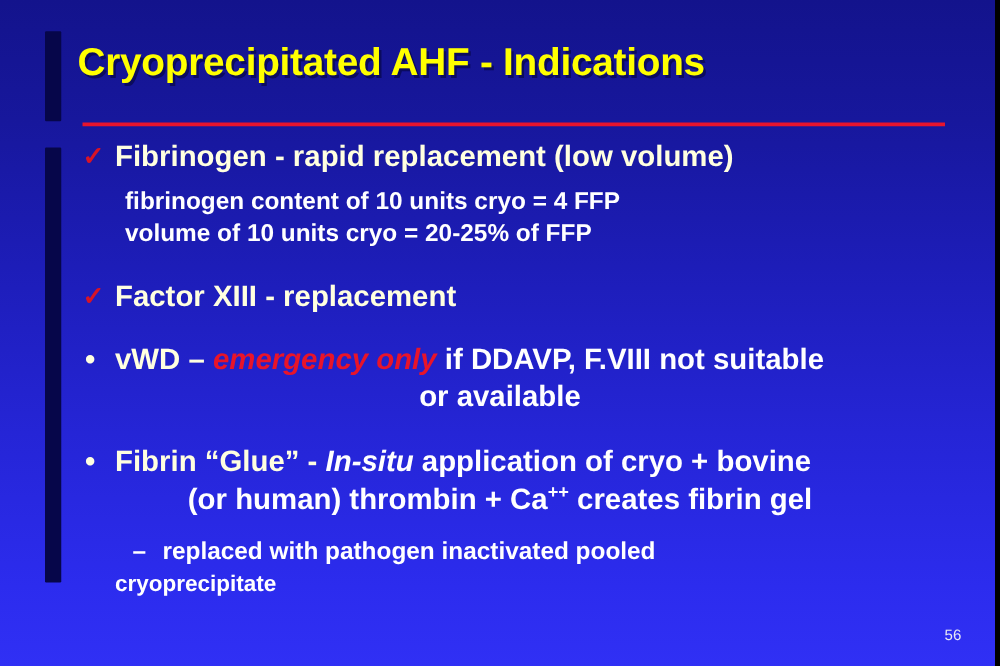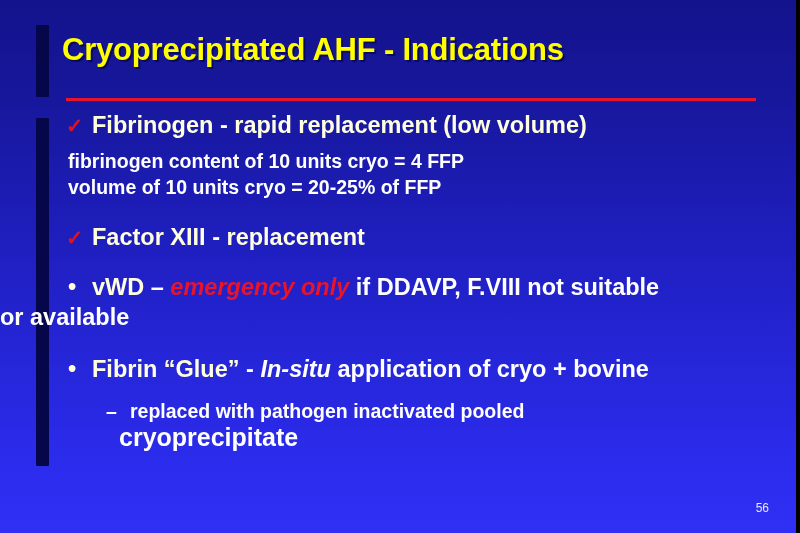--- a/index.html
+++ b/index.html
@@ -89,49 +89,49 @@
 
   
   .l1-cont {
     font-size: 23.5px;
     line-height: 30px;
   }
 
   
   .l2 {
     font-size: 19.5px;
-    padding-left: 68px;
+    padding-left: 100px;
     line-height: 26px;
     color: #ffffff;
   }
 
   
   .l3 {
     font-size: 19.5px;
     padding-left: 130px;
     line-height: 26px;
     color: #ffffff;
   }
   .l3 .marker {
     position: absolute;
     left: 106px;
     top: 0;
     color: #ffffff;
     font-size: 19.5px;
   }
   .l3-cont {
-    font-size: 25px;
-    padding-left: 119px;
+    font-size: 18px;
+    padding-left: 92px;
     line-height: 26px;
     color: #ffffff;
   }
 
   .em-red { color: #e8142a; font-style: italic; }
   .em-white-italic { color: #ffffff; font-style: italic; }
-  .white { color: #ffffff; }
+  .white { color: #ffffff; text-align: center; }
   sup { font-size: 0.62em; vertical-align: super; line-height: 0; }
 
   .sp-8  { height: 8px; }
   .sp-14 { height: 14px; }
   .sp-20 { height: 20px; }
   .sp-22 { height: 22px; }
 
   
   .page-number {
     position: absolute;
@@ -177,20 +177,21 @@
       <span>vWD – </span><span class="em-red">emergency only</span><span class="white"> if DDAVP, F.VIII not suitable</span>
     </div>
     <div class="line l1-cont white">or available</div>
 
     <div class="sp-22"></div>
 
     <div class="line l1">
       <span class="marker dot">•</span>
       <span>Fibrin “Glue” - </span><span class="em-white-italic">In-situ</span><span class="white"> application of cryo + bovine</span>
     </div>
+    <div class="line l1-cont white"><span>(or human) thrombin + Ca</span><sup>++</sup><span> creates fibrin gel</span></div>
 
     <div class="sp-14"></div>
 
     <div class="line l3">
       <span class="marker">–</span>
       <span>replaced with pathogen inactivated pooled</span>
     </div>
     <div class="line l3-cont">cryoprecipitate</div>
 
   </div>

